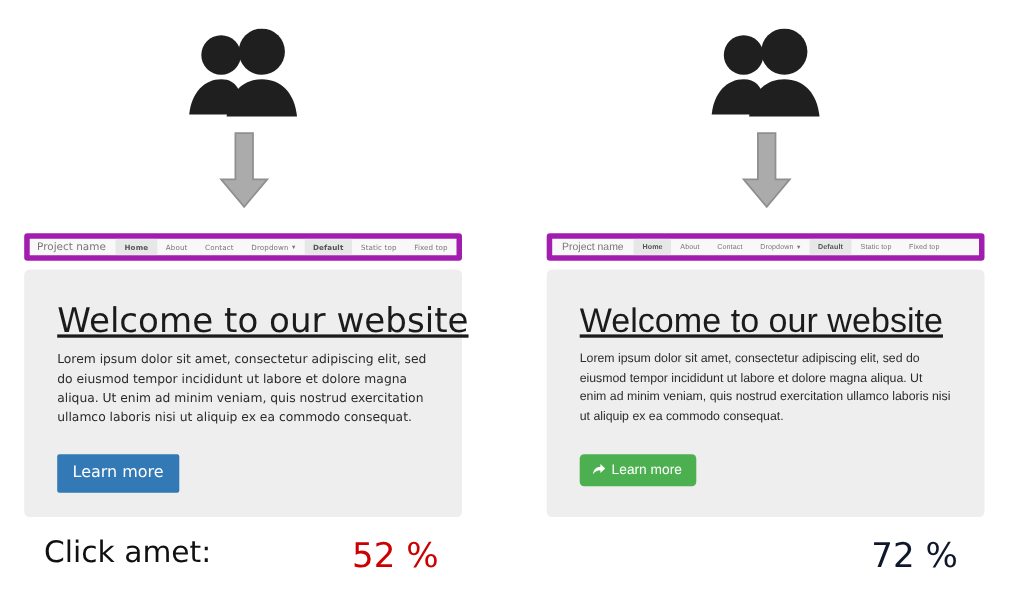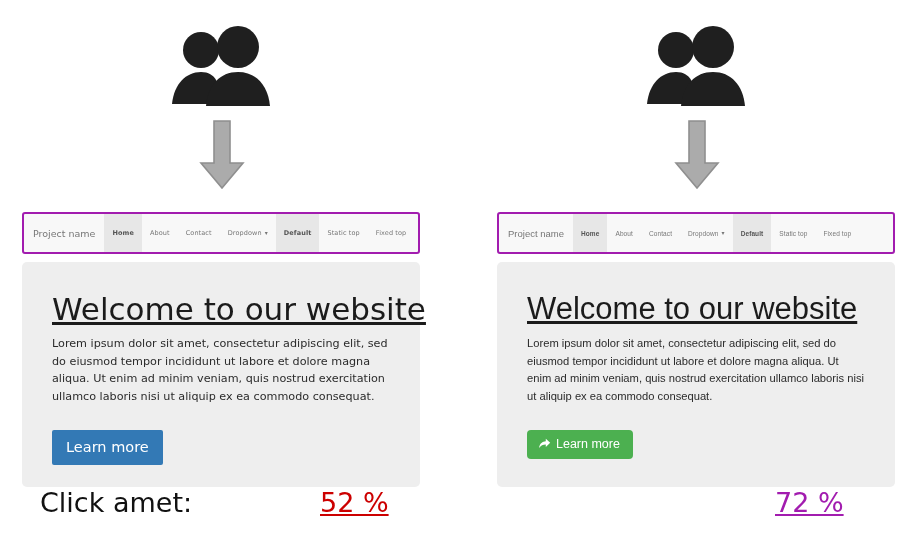--- a/index.html
+++ b/index.html
@@ -58,23 +58,23 @@
   .mock {
     position: absolute;
     top: 212px;
     left: 0;
     width: 398px;
   }
 
   
   .navbar {
     background: #f8f8f8;
-    border: 2px solid #a21caf;
+    border: 5px solid #a21caf;
     border-radius: 3px;
-    height: 42px;
+    height: 25px;
     display: flex;
     align-items: stretch;
     box-sizing: border-box;
     overflow: hidden;
     justify-content: flex-end;
   }
   .navbar-brand {
     display: flex;
     align-items: center;
     padding: 0 9px;
@@ -187,27 +187,26 @@
     left: 40px;
     top: 0;
     font-size: 27px;
     color: #111111;
     font-family: "DejaVu Sans", sans-serif;
     white-space: nowrap;
   }
   .metric-value {
     position: absolute;
     top: 0;
-    font-size: 27px;
+    font-size: 31px;
     font-family: "DejaVu Sans", sans-serif;
     white-space: nowrap;
-    text-decoration: underline;
   }
   .metric-value.low  { left: 320px; color: #cc0000; }
-  .metric-value.high { left: 775px; color: #a21caf; }
+  .metric-value.high { left: 792px; color: #0f172a; }
 </style>
 </head>
 <body>
 
 <div class="stage">
 
   <div class="variant left">
 
     <div class="people-icon">
       <svg viewBox="0 0 112 84" xmlns="http://www.w3.org/2000/svg">

